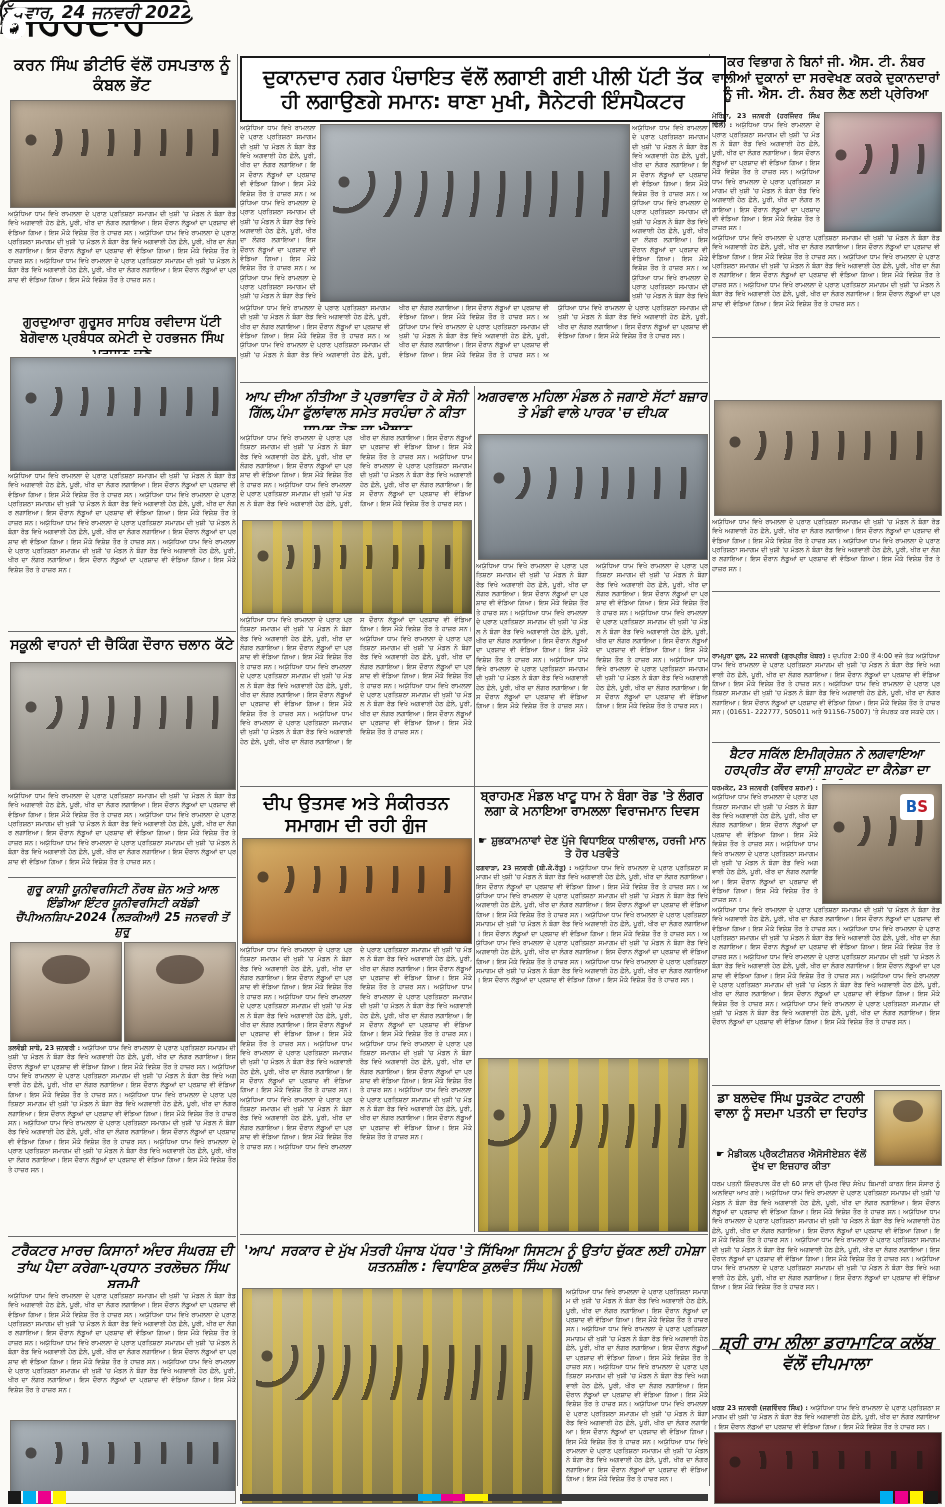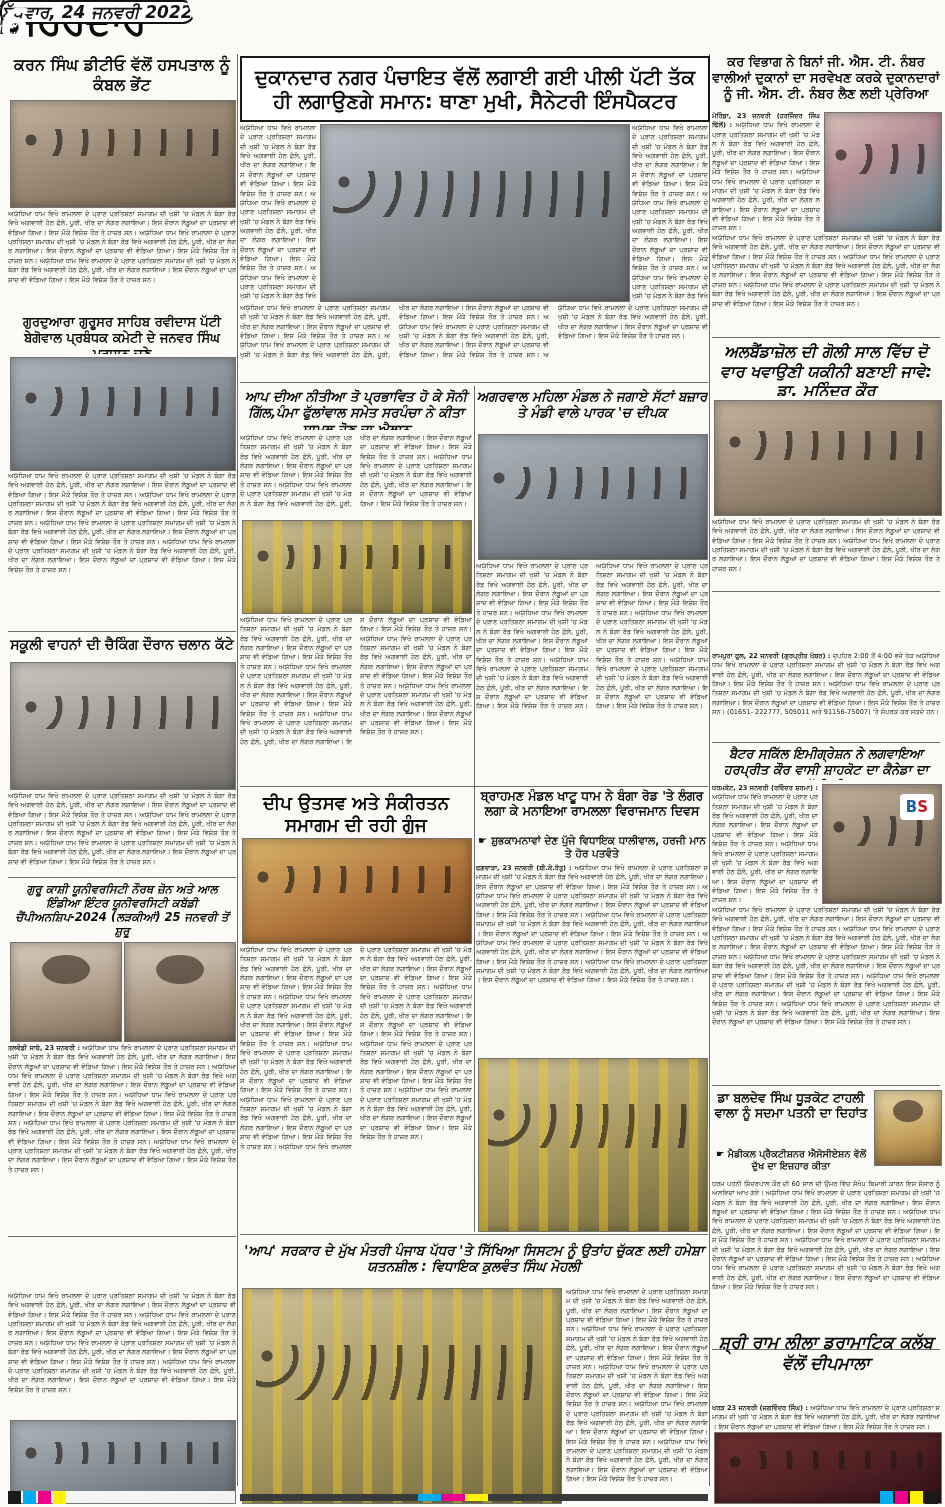--- a/index.html
+++ b/index.html
@@ -22,21 +22,21 @@
   .vr{width:1px;background:#6b6b6b;}
   .hr{height:1px;background:#6b6b6b;}
   
   .hl{font-weight:bold;color:#0a0a0a;text-align:center;line-height:1.22;overflow:hidden;}
   .it{font-style:italic;}
   .sub{font-weight:bold;text-align:center;line-height:1.25;overflow:hidden;}
   .body{font-size:6.6px;line-height:1.42;text-align:justify;color:#1d1d1d;overflow:hidden;
         word-break:break-all;}
   .cols3{column-count:3;column-gap:9px;}
   .cols2{column-count:2;column-gap:8px;}
-  .headbox{border:2px solid #1a1a1a;background:#fff;display:flex;align-items:center;justify-content:center;padding:2px 8px;}
+  .headbox{border:2px solid #1a1a1a;background:#fff;display:flex;align-items:center;justify-content:center;padding:2px 16px;}
   
   .photo{border:1px solid #77736d;box-shadow:inset 0 0 12px rgba(0,0,0,.35);}
   .photo::after{content:"";position:absolute;left:4%;right:4%;top:26%;height:26%;
         background:repeating-radial-gradient(circle at 11px 11px,rgba(32,26,22,.65) 0 5px,rgba(0,0,0,0) 6px 26px);}
   .ph-indoor{background:linear-gradient(160deg,#c3b39e,#93836e 55%,#6e5f4e);}
   .ph-cool{background:linear-gradient(165deg,#aeb6bc,#858d94 55%,#5f666d);}
   .ph-street{background:linear-gradient(170deg,#c9c6bf,#9a968e 60%,#72706a);}
   .ph-meeting{background:linear-gradient(160deg,#b7bdc2,#8e9499 45%,#62666b);}
   .ph-yellow{background:linear-gradient(160deg,#cdc19a,#a8995f 50%,#71683c);}
   .ph-yellow::before{content:"";position:absolute;inset:0;
@@ -69,36 +69,37 @@
   </div>
 
   <div class="abs vr" style="left:237px;top:54px;height:1432px;"></div>
   <div class="abs vr" style="left:709px;top:54px;height:1432px;"></div>
   <div class="abs vr" style="left:474px;top:386px;height:846px;"></div>
 
   <div class="abs hl" style="left:8px;top:55px;width:228px;height:42px;font-size:16px;">ਕਰਨ ਸਿੰਘ ਡੀਟੀਓ ਵੱਲੋਂ ਹਸਪਤਾਲ ਨੂੰ ਕੰਬਲ ਭੇਂਟ</div>
   <div class="abs photo ph-indoor" style="left:10px;top:100px;width:224px;height:106px;"></div>
   <div class="abs body" style="left:8px;top:210px;width:228px;height:100px;">ਅਯੁੱਧਿਆ ਧਾਮ ਵਿਖੇ ਰਾਮਲਲਾ ਦੇ ਪ੍ਰਾਣ ਪ੍ਰਤਿਸ਼ਠਾ ਸਮਾਗਮ ਦੀ ਖੁਸ਼ੀ 'ਚ ਮੰਡਲ ਨੇ ਬੰਗਾ ਰੋਡ ਵਿਖੇ ਅਗਵਾਈ ਹੇਠ ਛੋਲੇ, ਪੂਰੀ, ਖੀਰ ਦਾ ਲੰਗਰ ਲਗਾਇਆ। ਇਸ ਦੌਰਾਨ ਲੱਡੂਆਂ ਦਾ ਪ੍ਰਸ਼ਾਦ ਵੀ ਵੰਡਿਆ ਗਿਆ। ਇਸ ਮੌਕੇ ਵਿਸ਼ੇਸ਼ ਤੌਰ ਤੇ ਹਾਜ਼ਰ ਸਨ। ਅਯੁੱਧਿਆ ਧਾਮ ਵਿਖੇ ਰਾਮਲਲਾ ਦੇ ਪ੍ਰਾਣ ਪ੍ਰਤਿਸ਼ਠਾ ਸਮਾਗਮ ਦੀ ਖੁਸ਼ੀ 'ਚ ਮੰਡਲ ਨੇ ਬੰਗਾ ਰੋਡ ਵਿਖੇ ਅਗਵਾਈ ਹੇਠ ਛੋਲੇ, ਪੂਰੀ, ਖੀਰ ਦਾ ਲੰਗਰ ਲਗਾਇਆ। ਇਸ ਦੌਰਾਨ ਲੱਡੂਆਂ ਦਾ ਪ੍ਰਸ਼ਾਦ ਵੀ ਵੰਡਿਆ ਗਿਆ। ਇਸ ਮੌਕੇ ਵਿਸ਼ੇਸ਼ ਤੌਰ ਤੇ ਹਾਜ਼ਰ ਸਨ। ਅਯੁੱਧਿਆ ਧਾਮ ਵਿਖੇ ਰਾਮਲਲਾ ਦੇ ਪ੍ਰਾਣ ਪ੍ਰਤਿਸ਼ਠਾ ਸਮਾਗਮ ਦੀ ਖੁਸ਼ੀ 'ਚ ਮੰਡਲ ਨੇ ਬੰਗਾ ਰੋਡ ਵਿਖੇ ਅਗਵਾਈ ਹੇਠ ਛੋਲੇ, ਪੂਰੀ, ਖੀਰ ਦਾ ਲੰਗਰ ਲਗਾਇਆ। ਇਸ ਦੌਰਾਨ ਲੱਡੂਆਂ ਦਾ ਪ੍ਰਸ਼ਾਦ ਵੀ ਵੰਡਿਆ ਗਿਆ। ਇਸ ਮੌਕੇ ਵਿਸ਼ੇਸ਼ ਤੌਰ ਤੇ ਹਾਜ਼ਰ ਸਨ।</div>
 
-  <div class="abs hl" style="left:8px;top:314px;width:228px;height:40px;font-size:13px;" class2="it">ਗੁਰਦੁਆਰਾ ਗੁਰੂਸਰ ਸਾਹਿਬ ਰਵੀਦਾਸ ਪੱਟੀ ਬੇਗੋਵਾਲ ਪ੍ਰਬੰਧਕ ਕਮੇਟੀ ਦੇ ਜਨਵਰ ਸਿੰਘ ਪ੍ਰਧਾਨ ਚੁਣੇ</div>
+  <div class="abs hl" style="left:8px;top:314px;width:228px;height:40px;font-size:13px;" class2="it">ਗੁਰਦੁਆਰਾ ਗੁਰੂਸਰ ਸਾਹਿਬ ਰਵੀਦਾਸ ਪੱਟੀ ਬੇਗੋਵਾਲ ਪ੍ਰਬੰਧਕ ਕਮੇਟੀ ਦੇ ਹਰਭਜਨ ਸਿੰਘ ਪ੍ਰਧਾਨ ਚੁਣੇ</div>
   <div class="abs photo ph-cool" style="left:10px;top:357px;width:224px;height:112px;"></div>
   <div class="abs body" style="left:8px;top:472px;width:228px;height:156px;">ਅਯੁੱਧਿਆ ਧਾਮ ਵਿਖੇ ਰਾਮਲਲਾ ਦੇ ਪ੍ਰਾਣ ਪ੍ਰਤਿਸ਼ਠਾ ਸਮਾਗਮ ਦੀ ਖੁਸ਼ੀ 'ਚ ਮੰਡਲ ਨੇ ਬੰਗਾ ਰੋਡ ਵਿਖੇ ਅਗਵਾਈ ਹੇਠ ਛੋਲੇ, ਪੂਰੀ, ਖੀਰ ਦਾ ਲੰਗਰ ਲਗਾਇਆ। ਇਸ ਦੌਰਾਨ ਲੱਡੂਆਂ ਦਾ ਪ੍ਰਸ਼ਾਦ ਵੀ ਵੰਡਿਆ ਗਿਆ। ਇਸ ਮੌਕੇ ਵਿਸ਼ੇਸ਼ ਤੌਰ ਤੇ ਹਾਜ਼ਰ ਸਨ। ਅਯੁੱਧਿਆ ਧਾਮ ਵਿਖੇ ਰਾਮਲਲਾ ਦੇ ਪ੍ਰਾਣ ਪ੍ਰਤਿਸ਼ਠਾ ਸਮਾਗਮ ਦੀ ਖੁਸ਼ੀ 'ਚ ਮੰਡਲ ਨੇ ਬੰਗਾ ਰੋਡ ਵਿਖੇ ਅਗਵਾਈ ਹੇਠ ਛੋਲੇ, ਪੂਰੀ, ਖੀਰ ਦਾ ਲੰਗਰ ਲਗਾਇਆ। ਇਸ ਦੌਰਾਨ ਲੱਡੂਆਂ ਦਾ ਪ੍ਰਸ਼ਾਦ ਵੀ ਵੰਡਿਆ ਗਿਆ। ਇਸ ਮੌਕੇ ਵਿਸ਼ੇਸ਼ ਤੌਰ ਤੇ ਹਾਜ਼ਰ ਸਨ। ਅਯੁੱਧਿਆ ਧਾਮ ਵਿਖੇ ਰਾਮਲਲਾ ਦੇ ਪ੍ਰਾਣ ਪ੍ਰਤਿਸ਼ਠਾ ਸਮਾਗਮ ਦੀ ਖੁਸ਼ੀ 'ਚ ਮੰਡਲ ਨੇ ਬੰਗਾ ਰੋਡ ਵਿਖੇ ਅਗਵਾਈ ਹੇਠ ਛੋਲੇ, ਪੂਰੀ, ਖੀਰ ਦਾ ਲੰਗਰ ਲਗਾਇਆ। ਇਸ ਦੌਰਾਨ ਲੱਡੂਆਂ ਦਾ ਪ੍ਰਸ਼ਾਦ ਵੀ ਵੰਡਿਆ ਗਿਆ। ਇਸ ਮੌਕੇ ਵਿਸ਼ੇਸ਼ ਤੌਰ ਤੇ ਹਾਜ਼ਰ ਸਨ। ਅਯੁੱਧਿਆ ਧਾਮ ਵਿਖੇ ਰਾਮਲਲਾ ਦੇ ਪ੍ਰਾਣ ਪ੍ਰਤਿਸ਼ਠਾ ਸਮਾਗਮ ਦੀ ਖੁਸ਼ੀ 'ਚ ਮੰਡਲ ਨੇ ਬੰਗਾ ਰੋਡ ਵਿਖੇ ਅਗਵਾਈ ਹੇਠ ਛੋਲੇ, ਪੂਰੀ, ਖੀਰ ਦਾ ਲੰਗਰ ਲਗਾਇਆ। ਇਸ ਦੌਰਾਨ ਲੱਡੂਆਂ ਦਾ ਪ੍ਰਸ਼ਾਦ ਵੀ ਵੰਡਿਆ ਗਿਆ। ਇਸ ਮੌਕੇ ਵਿਸ਼ੇਸ਼ ਤੌਰ ਤੇ ਹਾਜ਼ਰ ਸਨ।</div>
   <div class="abs hr" style="left:8px;top:631px;width:228px;"></div>
 
   <div class="abs hl" style="left:8px;top:636px;width:228px;height:22px;font-size:14px;">ਸਕੂਲੀ ਵਾਹਨਾਂ ਦੀ ਚੈਕਿੰਗ ਦੌਰਾਨ ਚਲਾਨ ਕੱਟੇ</div>
   <div class="abs photo ph-street" style="left:10px;top:662px;width:224px;height:126px;"></div>
   <div class="abs body" style="left:8px;top:792px;width:228px;height:82px;">ਅਯੁੱਧਿਆ ਧਾਮ ਵਿਖੇ ਰਾਮਲਲਾ ਦੇ ਪ੍ਰਾਣ ਪ੍ਰਤਿਸ਼ਠਾ ਸਮਾਗਮ ਦੀ ਖੁਸ਼ੀ 'ਚ ਮੰਡਲ ਨੇ ਬੰਗਾ ਰੋਡ ਵਿਖੇ ਅਗਵਾਈ ਹੇਠ ਛੋਲੇ, ਪੂਰੀ, ਖੀਰ ਦਾ ਲੰਗਰ ਲਗਾਇਆ। ਇਸ ਦੌਰਾਨ ਲੱਡੂਆਂ ਦਾ ਪ੍ਰਸ਼ਾਦ ਵੀ ਵੰਡਿਆ ਗਿਆ। ਇਸ ਮੌਕੇ ਵਿਸ਼ੇਸ਼ ਤੌਰ ਤੇ ਹਾਜ਼ਰ ਸਨ। ਅਯੁੱਧਿਆ ਧਾਮ ਵਿਖੇ ਰਾਮਲਲਾ ਦੇ ਪ੍ਰਾਣ ਪ੍ਰਤਿਸ਼ਠਾ ਸਮਾਗਮ ਦੀ ਖੁਸ਼ੀ 'ਚ ਮੰਡਲ ਨੇ ਬੰਗਾ ਰੋਡ ਵਿਖੇ ਅਗਵਾਈ ਹੇਠ ਛੋਲੇ, ਪੂਰੀ, ਖੀਰ ਦਾ ਲੰਗਰ ਲਗਾਇਆ। ਇਸ ਦੌਰਾਨ ਲੱਡੂਆਂ ਦਾ ਪ੍ਰਸ਼ਾਦ ਵੀ ਵੰਡਿਆ ਗਿਆ। ਇਸ ਮੌਕੇ ਵਿਸ਼ੇਸ਼ ਤੌਰ ਤੇ ਹਾਜ਼ਰ ਸਨ। ਅਯੁੱਧਿਆ ਧਾਮ ਵਿਖੇ ਰਾਮਲਲਾ ਦੇ ਪ੍ਰਾਣ ਪ੍ਰਤਿਸ਼ਠਾ ਸਮਾਗਮ ਦੀ ਖੁਸ਼ੀ 'ਚ ਮੰਡਲ ਨੇ ਬੰਗਾ ਰੋਡ ਵਿਖੇ ਅਗਵਾਈ ਹੇਠ ਛੋਲੇ, ਪੂਰੀ, ਖੀਰ ਦਾ ਲੰਗਰ ਲਗਾਇਆ। ਇਸ ਦੌਰਾਨ ਲੱਡੂਆਂ ਦਾ ਪ੍ਰਸ਼ਾਦ ਵੀ ਵੰਡਿਆ ਗਿਆ। ਇਸ ਮੌਕੇ ਵਿਸ਼ੇਸ਼ ਤੌਰ ਤੇ ਹਾਜ਼ਰ ਸਨ।</div>
   <div class="abs hr" style="left:8px;top:877px;width:228px;"></div>
 
   <div class="abs hl it" style="left:8px;top:882px;width:228px;height:56px;font-size:11.5px;">ਗੁਰੂ ਕਾਸ਼ੀ ਯੂਨੀਵਰਸਿਟੀ ਨੌਰਥ ਜ਼ੋਨ ਅਤੇ ਆਲ ਇੰਡੀਆ ਇੰਟਰ ਯੂਨੀਵਰਸਿਟੀ ਕਬੱਡੀ ਚੈਂਪੀਅਨਸ਼ਿਪ-2024 (ਲੜਕੀਆਂ) 25 ਜਨਵਰੀ ਤੋਂ ਸ਼ੁਰੂ</div>
   <div class="abs photo ph-portrait" style="left:10px;top:942px;width:110px;height:98px;"></div>
   <div class="abs photo ph-portrait" style="left:124px;top:942px;width:110px;height:98px;"></div>
   <div class="abs body" style="left:8px;top:1044px;width:228px;height:188px;"><b>ਤਲਵੰਡੀ ਸਾਬੋ, 23 ਜਨਵਰੀ :</b> <span>ਅਯੁੱਧਿਆ ਧਾਮ ਵਿਖੇ ਰਾਮਲਲਾ ਦੇ ਪ੍ਰਾਣ ਪ੍ਰਤਿਸ਼ਠਾ ਸਮਾਗਮ ਦੀ ਖੁਸ਼ੀ 'ਚ ਮੰਡਲ ਨੇ ਬੰਗਾ ਰੋਡ ਵਿਖੇ ਅਗਵਾਈ ਹੇਠ ਛੋਲੇ, ਪੂਰੀ, ਖੀਰ ਦਾ ਲੰਗਰ ਲਗਾਇਆ। ਇਸ ਦੌਰਾਨ ਲੱਡੂਆਂ ਦਾ ਪ੍ਰਸ਼ਾਦ ਵੀ ਵੰਡਿਆ ਗਿਆ। ਇਸ ਮੌਕੇ ਵਿਸ਼ੇਸ਼ ਤੌਰ ਤੇ ਹਾਜ਼ਰ ਸਨ। ਅਯੁੱਧਿਆ ਧਾਮ ਵਿਖੇ ਰਾਮਲਲਾ ਦੇ ਪ੍ਰਾਣ ਪ੍ਰਤਿਸ਼ਠਾ ਸਮਾਗਮ ਦੀ ਖੁਸ਼ੀ 'ਚ ਮੰਡਲ ਨੇ ਬੰਗਾ ਰੋਡ ਵਿਖੇ ਅਗਵਾਈ ਹੇਠ ਛੋਲੇ, ਪੂਰੀ, ਖੀਰ ਦਾ ਲੰਗਰ ਲਗਾਇਆ। ਇਸ ਦੌਰਾਨ ਲੱਡੂਆਂ ਦਾ ਪ੍ਰਸ਼ਾਦ ਵੀ ਵੰਡਿਆ ਗਿਆ। ਇਸ ਮੌਕੇ ਵਿਸ਼ੇਸ਼ ਤੌਰ ਤੇ ਹਾਜ਼ਰ ਸਨ। ਅਯੁੱਧਿਆ ਧਾਮ ਵਿਖੇ ਰਾਮਲਲਾ ਦੇ ਪ੍ਰਾਣ ਪ੍ਰਤਿਸ਼ਠਾ ਸਮਾਗਮ ਦੀ ਖੁਸ਼ੀ 'ਚ ਮੰਡਲ ਨੇ ਬੰਗਾ ਰੋਡ ਵਿਖੇ ਅਗਵਾਈ ਹੇਠ ਛੋਲੇ, ਪੂਰੀ, ਖੀਰ ਦਾ ਲੰਗਰ ਲਗਾਇਆ। ਇਸ ਦੌਰਾਨ ਲੱਡੂਆਂ ਦਾ ਪ੍ਰਸ਼ਾਦ ਵੀ ਵੰਡਿਆ ਗਿਆ। ਇਸ ਮੌਕੇ ਵਿਸ਼ੇਸ਼ ਤੌਰ ਤੇ ਹਾਜ਼ਰ ਸਨ। ਅਯੁੱਧਿਆ ਧਾਮ ਵਿਖੇ ਰਾਮਲਲਾ ਦੇ ਪ੍ਰਾਣ ਪ੍ਰਤਿਸ਼ਠਾ ਸਮਾਗਮ ਦੀ ਖੁਸ਼ੀ 'ਚ ਮੰਡਲ ਨੇ ਬੰਗਾ ਰੋਡ ਵਿਖੇ ਅਗਵਾਈ ਹੇਠ ਛੋਲੇ, ਪੂਰੀ, ਖੀਰ ਦਾ ਲੰਗਰ ਲਗਾਇਆ। ਇਸ ਦੌਰਾਨ ਲੱਡੂਆਂ ਦਾ ਪ੍ਰਸ਼ਾਦ ਵੀ ਵੰਡਿਆ ਗਿਆ। ਇਸ ਮੌਕੇ ਵਿਸ਼ੇਸ਼ ਤੌਰ ਤੇ ਹਾਜ਼ਰ ਸਨ। ਅਯੁੱਧਿਆ ਧਾਮ ਵਿਖੇ ਰਾਮਲਲਾ ਦੇ ਪ੍ਰਾਣ ਪ੍ਰਤਿਸ਼ਠਾ ਸਮਾਗਮ ਦੀ ਖੁਸ਼ੀ 'ਚ ਮੰਡਲ ਨੇ ਬੰਗਾ ਰੋਡ ਵਿਖੇ ਅਗਵਾਈ ਹੇਠ ਛੋਲੇ, ਪੂਰੀ, ਖੀਰ ਦਾ ਲੰਗਰ ਲਗਾਇਆ। ਇਸ ਦੌਰਾਨ ਲੱਡੂਆਂ ਦਾ ਪ੍ਰਸ਼ਾਦ ਵੀ ਵੰਡਿਆ ਗਿਆ। ਇਸ ਮੌਕੇ ਵਿਸ਼ੇਸ਼ ਤੌਰ ਤੇ ਹਾਜ਼ਰ ਸਨ।</span></div>
   <div class="abs hr" style="left:8px;top:1236px;width:228px;"></div>
 
+  <div class="abs hl it" style="left:8px;top:1242px;width:228px;height:46px;font-size:14px;">ਟਰੈਕਟਰ ਮਾਰਚ ਕਿਸਾਨਾਂ ਅੰਦਰ ਸੰਘਰਸ਼ ਦੀ ਤਾਂਘ ਪੈਦਾ ਕਰੇਗਾ-ਪ੍ਰਧਾਨ ਤਰਲੋਚਨ ਸਿੰਘ ਬਰੂਮੀ</div>
   <div class="abs body" style="left:8px;top:1292px;width:228px;height:126px;">ਅਯੁੱਧਿਆ ਧਾਮ ਵਿਖੇ ਰਾਮਲਲਾ ਦੇ ਪ੍ਰਾਣ ਪ੍ਰਤਿਸ਼ਠਾ ਸਮਾਗਮ ਦੀ ਖੁਸ਼ੀ 'ਚ ਮੰਡਲ ਨੇ ਬੰਗਾ ਰੋਡ ਵਿਖੇ ਅਗਵਾਈ ਹੇਠ ਛੋਲੇ, ਪੂਰੀ, ਖੀਰ ਦਾ ਲੰਗਰ ਲਗਾਇਆ। ਇਸ ਦੌਰਾਨ ਲੱਡੂਆਂ ਦਾ ਪ੍ਰਸ਼ਾਦ ਵੀ ਵੰਡਿਆ ਗਿਆ। ਇਸ ਮੌਕੇ ਵਿਸ਼ੇਸ਼ ਤੌਰ ਤੇ ਹਾਜ਼ਰ ਸਨ। ਅਯੁੱਧਿਆ ਧਾਮ ਵਿਖੇ ਰਾਮਲਲਾ ਦੇ ਪ੍ਰਾਣ ਪ੍ਰਤਿਸ਼ਠਾ ਸਮਾਗਮ ਦੀ ਖੁਸ਼ੀ 'ਚ ਮੰਡਲ ਨੇ ਬੰਗਾ ਰੋਡ ਵਿਖੇ ਅਗਵਾਈ ਹੇਠ ਛੋਲੇ, ਪੂਰੀ, ਖੀਰ ਦਾ ਲੰਗਰ ਲਗਾਇਆ। ਇਸ ਦੌਰਾਨ ਲੱਡੂਆਂ ਦਾ ਪ੍ਰਸ਼ਾਦ ਵੀ ਵੰਡਿਆ ਗਿਆ। ਇਸ ਮੌਕੇ ਵਿਸ਼ੇਸ਼ ਤੌਰ ਤੇ ਹਾਜ਼ਰ ਸਨ। ਅਯੁੱਧਿਆ ਧਾਮ ਵਿਖੇ ਰਾਮਲਲਾ ਦੇ ਪ੍ਰਾਣ ਪ੍ਰਤਿਸ਼ਠਾ ਸਮਾਗਮ ਦੀ ਖੁਸ਼ੀ 'ਚ ਮੰਡਲ ਨੇ ਬੰਗਾ ਰੋਡ ਵਿਖੇ ਅਗਵਾਈ ਹੇਠ ਛੋਲੇ, ਪੂਰੀ, ਖੀਰ ਦਾ ਲੰਗਰ ਲਗਾਇਆ। ਇਸ ਦੌਰਾਨ ਲੱਡੂਆਂ ਦਾ ਪ੍ਰਸ਼ਾਦ ਵੀ ਵੰਡਿਆ ਗਿਆ। ਇਸ ਮੌਕੇ ਵਿਸ਼ੇਸ਼ ਤੌਰ ਤੇ ਹਾਜ਼ਰ ਸਨ। ਅਯੁੱਧਿਆ ਧਾਮ ਵਿਖੇ ਰਾਮਲਲਾ ਦੇ ਪ੍ਰਾਣ ਪ੍ਰਤਿਸ਼ਠਾ ਸਮਾਗਮ ਦੀ ਖੁਸ਼ੀ 'ਚ ਮੰਡਲ ਨੇ ਬੰਗਾ ਰੋਡ ਵਿਖੇ ਅਗਵਾਈ ਹੇਠ ਛੋਲੇ, ਪੂਰੀ, ਖੀਰ ਦਾ ਲੰਗਰ ਲਗਾਇਆ। ਇਸ ਦੌਰਾਨ ਲੱਡੂਆਂ ਦਾ ਪ੍ਰਸ਼ਾਦ ਵੀ ਵੰਡਿਆ ਗਿਆ। ਇਸ ਮੌਕੇ ਵਿਸ਼ੇਸ਼ ਤੌਰ ਤੇ ਹਾਜ਼ਰ ਸਨ।</div>
   <div class="abs photo ph-cool" style="left:10px;top:1420px;width:224px;height:82px;">
     <div class="capstrip"></div>
   </div>
 
   <div class="abs headbox" style="left:240px;top:56px;width:450px;height:58px;">
     <div class="hl" style="font-size:20px;">ਦੁਕਾਨਦਾਰ ਨਗਰ ਪੰਚਾਇਤ ਵੱਲੋਂ ਲਗਾਈ ਗਈ ਪੀਲੀ ਪੱਟੀ ਤੱਕ ਹੀ ਲਗਾਉਣਗੇ ਸਮਾਨ: ਥਾਣਾ ਮੁਖੀ, ਸੈਨੇਟਰੀ ਇੰਸਪੈਕਟਰ</div>
   </div>
   <div class="abs body" style="left:240px;top:124px;width:76px;height:176px;">ਅਯੁੱਧਿਆ ਧਾਮ ਵਿਖੇ ਰਾਮਲਲਾ ਦੇ ਪ੍ਰਾਣ ਪ੍ਰਤਿਸ਼ਠਾ ਸਮਾਗਮ ਦੀ ਖੁਸ਼ੀ 'ਚ ਮੰਡਲ ਨੇ ਬੰਗਾ ਰੋਡ ਵਿਖੇ ਅਗਵਾਈ ਹੇਠ ਛੋਲੇ, ਪੂਰੀ, ਖੀਰ ਦਾ ਲੰਗਰ ਲਗਾਇਆ। ਇਸ ਦੌਰਾਨ ਲੱਡੂਆਂ ਦਾ ਪ੍ਰਸ਼ਾਦ ਵੀ ਵੰਡਿਆ ਗਿਆ। ਇਸ ਮੌਕੇ ਵਿਸ਼ੇਸ਼ ਤੌਰ ਤੇ ਹਾਜ਼ਰ ਸਨ। ਅਯੁੱਧਿਆ ਧਾਮ ਵਿਖੇ ਰਾਮਲਲਾ ਦੇ ਪ੍ਰਾਣ ਪ੍ਰਤਿਸ਼ਠਾ ਸਮਾਗਮ ਦੀ ਖੁਸ਼ੀ 'ਚ ਮੰਡਲ ਨੇ ਬੰਗਾ ਰੋਡ ਵਿਖੇ ਅਗਵਾਈ ਹੇਠ ਛੋਲੇ, ਪੂਰੀ, ਖੀਰ ਦਾ ਲੰਗਰ ਲਗਾਇਆ। ਇਸ ਦੌਰਾਨ ਲੱਡੂਆਂ ਦਾ ਪ੍ਰਸ਼ਾਦ ਵੀ ਵੰਡਿਆ ਗਿਆ। ਇਸ ਮੌਕੇ ਵਿਸ਼ੇਸ਼ ਤੌਰ ਤੇ ਹਾਜ਼ਰ ਸਨ। ਅਯੁੱਧਿਆ ਧਾਮ ਵਿਖੇ ਰਾਮਲਲਾ ਦੇ ਪ੍ਰਾਣ ਪ੍ਰਤਿਸ਼ਠਾ ਸਮਾਗਮ ਦੀ ਖੁਸ਼ੀ 'ਚ ਮੰਡਲ ਨੇ ਬੰਗਾ ਰੋਡ ਵਿਖੇ ਅਗਵਾਈ ਹੇਠ ਛੋਲੇ, ਪੂਰੀ, ਖੀਰ ਦਾ ਲੰਗਰ ਲਗਾਇਆ। ਇਸ ਦੌਰਾਨ ਲੱਡੂਆਂ ਦਾ ਪ੍ਰਸ਼ਾਦ ਵੀ ਵੰਡਿਆ ਗਿਆ। ਇਸ ਮੌਕੇ ਵਿਸ਼ੇਸ਼ ਤੌਰ ਤੇ ਹਾਜ਼ਰ ਸਨ।</div>
   <div class="abs photo ph-meeting" style="left:320px;top:124px;width:308px;height:176px;"></div>
@@ -129,21 +130,20 @@
   <div class="abs hl it" style="left:240px;top:1242px;width:468px;height:40px;font-size:13.5px;">'ਆਪ' ਸਰਕਾਰ ਦੇ ਮੁੱਖ ਮੰਤਰੀ ਪੰਜਾਬ ਪੱਧਰ 'ਤੇ ਸਿੱਖਿਆ ਸਿਸਟਮ ਨੂੰ ਉਤਾਂਹ ਚੁੱਕਣ ਲਈ ਹਮੇਸ਼ਾ ਯਤਨਸ਼ੀਲ : ਵਿਧਾਇਕ ਕੁਲਵੰਤ ਸਿੰਘ ਮੋਹਲੀ</div>
   <div class="abs photo ph-yellow" style="left:242px;top:1288px;width:318px;height:214px;"></div>
   <div class="abs body" style="left:566px;top:1288px;width:142px;height:214px;">ਅਯੁੱਧਿਆ ਧਾਮ ਵਿਖੇ ਰਾਮਲਲਾ ਦੇ ਪ੍ਰਾਣ ਪ੍ਰਤਿਸ਼ਠਾ ਸਮਾਗਮ ਦੀ ਖੁਸ਼ੀ 'ਚ ਮੰਡਲ ਨੇ ਬੰਗਾ ਰੋਡ ਵਿਖੇ ਅਗਵਾਈ ਹੇਠ ਛੋਲੇ, ਪੂਰੀ, ਖੀਰ ਦਾ ਲੰਗਰ ਲਗਾਇਆ। ਇਸ ਦੌਰਾਨ ਲੱਡੂਆਂ ਦਾ ਪ੍ਰਸ਼ਾਦ ਵੀ ਵੰਡਿਆ ਗਿਆ। ਇਸ ਮੌਕੇ ਵਿਸ਼ੇਸ਼ ਤੌਰ ਤੇ ਹਾਜ਼ਰ ਸਨ। ਅਯੁੱਧਿਆ ਧਾਮ ਵਿਖੇ ਰਾਮਲਲਾ ਦੇ ਪ੍ਰਾਣ ਪ੍ਰਤਿਸ਼ਠਾ ਸਮਾਗਮ ਦੀ ਖੁਸ਼ੀ 'ਚ ਮੰਡਲ ਨੇ ਬੰਗਾ ਰੋਡ ਵਿਖੇ ਅਗਵਾਈ ਹੇਠ ਛੋਲੇ, ਪੂਰੀ, ਖੀਰ ਦਾ ਲੰਗਰ ਲਗਾਇਆ। ਇਸ ਦੌਰਾਨ ਲੱਡੂਆਂ ਦਾ ਪ੍ਰਸ਼ਾਦ ਵੀ ਵੰਡਿਆ ਗਿਆ। ਇਸ ਮੌਕੇ ਵਿਸ਼ੇਸ਼ ਤੌਰ ਤੇ ਹਾਜ਼ਰ ਸਨ। ਅਯੁੱਧਿਆ ਧਾਮ ਵਿਖੇ ਰਾਮਲਲਾ ਦੇ ਪ੍ਰਾਣ ਪ੍ਰਤਿਸ਼ਠਾ ਸਮਾਗਮ ਦੀ ਖੁਸ਼ੀ 'ਚ ਮੰਡਲ ਨੇ ਬੰਗਾ ਰੋਡ ਵਿਖੇ ਅਗਵਾਈ ਹੇਠ ਛੋਲੇ, ਪੂਰੀ, ਖੀਰ ਦਾ ਲੰਗਰ ਲਗਾਇਆ। ਇਸ ਦੌਰਾਨ ਲੱਡੂਆਂ ਦਾ ਪ੍ਰਸ਼ਾਦ ਵੀ ਵੰਡਿਆ ਗਿਆ। ਇਸ ਮੌਕੇ ਵਿਸ਼ੇਸ਼ ਤੌਰ ਤੇ ਹਾਜ਼ਰ ਸਨ। ਅਯੁੱਧਿਆ ਧਾਮ ਵਿਖੇ ਰਾਮਲਲਾ ਦੇ ਪ੍ਰਾਣ ਪ੍ਰਤਿਸ਼ਠਾ ਸਮਾਗਮ ਦੀ ਖੁਸ਼ੀ 'ਚ ਮੰਡਲ ਨੇ ਬੰਗਾ ਰੋਡ ਵਿਖੇ ਅਗਵਾਈ ਹੇਠ ਛੋਲੇ, ਪੂਰੀ, ਖੀਰ ਦਾ ਲੰਗਰ ਲਗਾਇਆ। ਇਸ ਦੌਰਾਨ ਲੱਡੂਆਂ ਦਾ ਪ੍ਰਸ਼ਾਦ ਵੀ ਵੰਡਿਆ ਗਿਆ। ਇਸ ਮੌਕੇ ਵਿਸ਼ੇਸ਼ ਤੌਰ ਤੇ ਹਾਜ਼ਰ ਸਨ। ਅਯੁੱਧਿਆ ਧਾਮ ਵਿਖੇ ਰਾਮਲਲਾ ਦੇ ਪ੍ਰਾਣ ਪ੍ਰਤਿਸ਼ਠਾ ਸਮਾਗਮ ਦੀ ਖੁਸ਼ੀ 'ਚ ਮੰਡਲ ਨੇ ਬੰਗਾ ਰੋਡ ਵਿਖੇ ਅਗਵਾਈ ਹੇਠ ਛੋਲੇ, ਪੂਰੀ, ਖੀਰ ਦਾ ਲੰਗਰ ਲਗਾਇਆ। ਇਸ ਦੌਰਾਨ ਲੱਡੂਆਂ ਦਾ ਪ੍ਰਸ਼ਾਦ ਵੀ ਵੰਡਿਆ ਗਿਆ। ਇਸ ਮੌਕੇ ਵਿਸ਼ੇਸ਼ ਤੌਰ ਤੇ ਹਾਜ਼ਰ ਸਨ।</div>
 
   <div class="abs hl" style="left:712px;top:54px;width:228px;height:54px;font-size:13px;">ਕਰ ਵਿਭਾਗ ਨੇ ਬਿਨਾਂ ਜੀ. ਐਸ. ਟੀ. ਨੰਬਰ ਵਾਲੀਆਂ ਦੁਕਾਨਾਂ ਦਾ ਸਰਵੇਖਣ ਕਰਕੇ ਦੁਕਾਨਦਾਰਾਂ ਨੂੰ ਜੀ. ਐਸ. ਟੀ. ਨੰਬਰ ਲੈਣ ਲਈ ਪ੍ਰੇਰਿਆ</div>
   <div class="abs body" style="left:712px;top:112px;width:108px;height:118px;"><b>ਮੋਰਿੰਡਾ, 23 ਜਨਵਰੀ (ਹਰਜਿੰਦਰ ਸਿੰਘ ਢਿੱਲੋਂ) :</b> <span>ਅਯੁੱਧਿਆ ਧਾਮ ਵਿਖੇ ਰਾਮਲਲਾ ਦੇ ਪ੍ਰਾਣ ਪ੍ਰਤਿਸ਼ਠਾ ਸਮਾਗਮ ਦੀ ਖੁਸ਼ੀ 'ਚ ਮੰਡਲ ਨੇ ਬੰਗਾ ਰੋਡ ਵਿਖੇ ਅਗਵਾਈ ਹੇਠ ਛੋਲੇ, ਪੂਰੀ, ਖੀਰ ਦਾ ਲੰਗਰ ਲਗਾਇਆ। ਇਸ ਦੌਰਾਨ ਲੱਡੂਆਂ ਦਾ ਪ੍ਰਸ਼ਾਦ ਵੀ ਵੰਡਿਆ ਗਿਆ। ਇਸ ਮੌਕੇ ਵਿਸ਼ੇਸ਼ ਤੌਰ ਤੇ ਹਾਜ਼ਰ ਸਨ। ਅਯੁੱਧਿਆ ਧਾਮ ਵਿਖੇ ਰਾਮਲਲਾ ਦੇ ਪ੍ਰਾਣ ਪ੍ਰਤਿਸ਼ਠਾ ਸਮਾਗਮ ਦੀ ਖੁਸ਼ੀ 'ਚ ਮੰਡਲ ਨੇ ਬੰਗਾ ਰੋਡ ਵਿਖੇ ਅਗਵਾਈ ਹੇਠ ਛੋਲੇ, ਪੂਰੀ, ਖੀਰ ਦਾ ਲੰਗਰ ਲਗਾਇਆ। ਇਸ ਦੌਰਾਨ ਲੱਡੂਆਂ ਦਾ ਪ੍ਰਸ਼ਾਦ ਵੀ ਵੰਡਿਆ ਗਿਆ। ਇਸ ਮੌਕੇ ਵਿਸ਼ੇਸ਼ ਤੌਰ ਤੇ ਹਾਜ਼ਰ ਸਨ।</span></div>
   <div class="abs photo ph-shop" style="left:824px;top:112px;width:116px;height:118px;"></div>
   <div class="abs body" style="left:712px;top:234px;width:228px;height:100px;">ਅਯੁੱਧਿਆ ਧਾਮ ਵਿਖੇ ਰਾਮਲਲਾ ਦੇ ਪ੍ਰਾਣ ਪ੍ਰਤਿਸ਼ਠਾ ਸਮਾਗਮ ਦੀ ਖੁਸ਼ੀ 'ਚ ਮੰਡਲ ਨੇ ਬੰਗਾ ਰੋਡ ਵਿਖੇ ਅਗਵਾਈ ਹੇਠ ਛੋਲੇ, ਪੂਰੀ, ਖੀਰ ਦਾ ਲੰਗਰ ਲਗਾਇਆ। ਇਸ ਦੌਰਾਨ ਲੱਡੂਆਂ ਦਾ ਪ੍ਰਸ਼ਾਦ ਵੀ ਵੰਡਿਆ ਗਿਆ। ਇਸ ਮੌਕੇ ਵਿਸ਼ੇਸ਼ ਤੌਰ ਤੇ ਹਾਜ਼ਰ ਸਨ। ਅਯੁੱਧਿਆ ਧਾਮ ਵਿਖੇ ਰਾਮਲਲਾ ਦੇ ਪ੍ਰਾਣ ਪ੍ਰਤਿਸ਼ਠਾ ਸਮਾਗਮ ਦੀ ਖੁਸ਼ੀ 'ਚ ਮੰਡਲ ਨੇ ਬੰਗਾ ਰੋਡ ਵਿਖੇ ਅਗਵਾਈ ਹੇਠ ਛੋਲੇ, ਪੂਰੀ, ਖੀਰ ਦਾ ਲੰਗਰ ਲਗਾਇਆ। ਇਸ ਦੌਰਾਨ ਲੱਡੂਆਂ ਦਾ ਪ੍ਰਸ਼ਾਦ ਵੀ ਵੰਡਿਆ ਗਿਆ। ਇਸ ਮੌਕੇ ਵਿਸ਼ੇਸ਼ ਤੌਰ ਤੇ ਹਾਜ਼ਰ ਸਨ। ਅਯੁੱਧਿਆ ਧਾਮ ਵਿਖੇ ਰਾਮਲਲਾ ਦੇ ਪ੍ਰਾਣ ਪ੍ਰਤਿਸ਼ਠਾ ਸਮਾਗਮ ਦੀ ਖੁਸ਼ੀ 'ਚ ਮੰਡਲ ਨੇ ਬੰਗਾ ਰੋਡ ਵਿਖੇ ਅਗਵਾਈ ਹੇਠ ਛੋਲੇ, ਪੂਰੀ, ਖੀਰ ਦਾ ਲੰਗਰ ਲਗਾਇਆ। ਇਸ ਦੌਰਾਨ ਲੱਡੂਆਂ ਦਾ ਪ੍ਰਸ਼ਾਦ ਵੀ ਵੰਡਿਆ ਗਿਆ। ਇਸ ਮੌਕੇ ਵਿਸ਼ੇਸ਼ ਤੌਰ ਤੇ ਹਾਜ਼ਰ ਸਨ।</div>
   <div class="abs hr" style="left:712px;top:337px;width:228px;"></div>
 
-  <div class="abs hl it" style="left:712px;top:342px;width:228px;height:54px;font-size:16px;">ਅਲਬੈਂਡਾਜ਼ੋਲ ਦੀ ਗੋਲੀ ਸਾਲ ਵਿੱਚ ਦੋ ਵਾਰ ਖਵਾਉਣੀ ਯਕੀਨੀ ਬਣਾਈ ਜਾਵੇ: ਡਾ. ਮਨਿੰਦਰ ਕੌਰ</div>
   <div class="abs photo ph-indoor" style="left:714px;top:400px;width:226px;height:114px;"></div>
   <div class="abs body" style="left:712px;top:518px;width:228px;height:70px;">ਅਯੁੱਧਿਆ ਧਾਮ ਵਿਖੇ ਰਾਮਲਲਾ ਦੇ ਪ੍ਰਾਣ ਪ੍ਰਤਿਸ਼ਠਾ ਸਮਾਗਮ ਦੀ ਖੁਸ਼ੀ 'ਚ ਮੰਡਲ ਨੇ ਬੰਗਾ ਰੋਡ ਵਿਖੇ ਅਗਵਾਈ ਹੇਠ ਛੋਲੇ, ਪੂਰੀ, ਖੀਰ ਦਾ ਲੰਗਰ ਲਗਾਇਆ। ਇਸ ਦੌਰਾਨ ਲੱਡੂਆਂ ਦਾ ਪ੍ਰਸ਼ਾਦ ਵੀ ਵੰਡਿਆ ਗਿਆ। ਇਸ ਮੌਕੇ ਵਿਸ਼ੇਸ਼ ਤੌਰ ਤੇ ਹਾਜ਼ਰ ਸਨ। ਅਯੁੱਧਿਆ ਧਾਮ ਵਿਖੇ ਰਾਮਲਲਾ ਦੇ ਪ੍ਰਾਣ ਪ੍ਰਤਿਸ਼ਠਾ ਸਮਾਗਮ ਦੀ ਖੁਸ਼ੀ 'ਚ ਮੰਡਲ ਨੇ ਬੰਗਾ ਰੋਡ ਵਿਖੇ ਅਗਵਾਈ ਹੇਠ ਛੋਲੇ, ਪੂਰੀ, ਖੀਰ ਦਾ ਲੰਗਰ ਲਗਾਇਆ। ਇਸ ਦੌਰਾਨ ਲੱਡੂਆਂ ਦਾ ਪ੍ਰਸ਼ਾਦ ਵੀ ਵੰਡਿਆ ਗਿਆ। ਇਸ ਮੌਕੇ ਵਿਸ਼ੇਸ਼ ਤੌਰ ਤੇ ਹਾਜ਼ਰ ਸਨ।</div>
   <div class="abs hr" style="left:712px;top:591px;width:228px;"></div>
 
   <div class="abs body" style="left:712px;top:652px;width:228px;height:88px;"><b>ਰਾਮਪੁਰਾ ਫੂਲ, 22 ਜਨਵਰੀ (ਗੁਰਪ੍ਰੀਤ ਖੋਬਰ) :</b> <span>ਦੁਪਹਿਰ 2:00 ਤੋਂ 4:00 ਵਜੇ ਤੱਕ</span> <span>ਅਯੁੱਧਿਆ ਧਾਮ ਵਿਖੇ ਰਾਮਲਲਾ ਦੇ ਪ੍ਰਾਣ ਪ੍ਰਤਿਸ਼ਠਾ ਸਮਾਗਮ ਦੀ ਖੁਸ਼ੀ 'ਚ ਮੰਡਲ ਨੇ ਬੰਗਾ ਰੋਡ ਵਿਖੇ ਅਗਵਾਈ ਹੇਠ ਛੋਲੇ, ਪੂਰੀ, ਖੀਰ ਦਾ ਲੰਗਰ ਲਗਾਇਆ। ਇਸ ਦੌਰਾਨ ਲੱਡੂਆਂ ਦਾ ਪ੍ਰਸ਼ਾਦ ਵੀ ਵੰਡਿਆ ਗਿਆ। ਇਸ ਮੌਕੇ ਵਿਸ਼ੇਸ਼ ਤੌਰ ਤੇ ਹਾਜ਼ਰ ਸਨ। ਅਯੁੱਧਿਆ ਧਾਮ ਵਿਖੇ ਰਾਮਲਲਾ ਦੇ ਪ੍ਰਾਣ ਪ੍ਰਤਿਸ਼ਠਾ ਸਮਾਗਮ ਦੀ ਖੁਸ਼ੀ 'ਚ ਮੰਡਲ ਨੇ ਬੰਗਾ ਰੋਡ ਵਿਖੇ ਅਗਵਾਈ ਹੇਠ ਛੋਲੇ, ਪੂਰੀ, ਖੀਰ ਦਾ ਲੰਗਰ ਲਗਾਇਆ। ਇਸ ਦੌਰਾਨ ਲੱਡੂਆਂ ਦਾ ਪ੍ਰਸ਼ਾਦ ਵੀ ਵੰਡਿਆ ਗਿਆ। ਇਸ ਮੌਕੇ ਵਿਸ਼ੇਸ਼ ਤੌਰ ਤੇ ਹਾਜ਼ਰ ਸਨ।</span> <span>(01651- 222777, 505011 ਅਤੇ 91156-75007) 'ਤੇ ਸੰਪਰਕ ਕਰ ਸਕਦੇ ਹਨ।</span></div>
   <div class="abs hr" style="left:712px;top:742px;width:228px;"></div>
 
   <div class="abs hl it" style="left:712px;top:746px;width:228px;height:34px;font-size:13px;">ਬੈਟਰ ਸਕਿੱਲ ਇਮੀਗ੍ਰੇਸ਼ਨ ਨੇ ਲਗਵਾਇਆ ਹਰਪ੍ਰੀਤ ਕੌਰ ਵਾਸੀ ਸ਼ਾਹਕੋਟ ਦਾ ਕੈਨੇਡਾ ਦਾ ਸਟੱਡੀ ਵੀਜਾ</div>
   <div class="abs body" style="left:712px;top:784px;width:106px;height:118px;"><b>ਧਰਮਕੋਟ, 23 ਜਨਵਰੀ (ਰਵਿੰਦਰ ਸ਼ਰਮਾ) :</b> <span>ਅਯੁੱਧਿਆ ਧਾਮ ਵਿਖੇ ਰਾਮਲਲਾ ਦੇ ਪ੍ਰਾਣ ਪ੍ਰਤਿਸ਼ਠਾ ਸਮਾਗਮ ਦੀ ਖੁਸ਼ੀ 'ਚ ਮੰਡਲ ਨੇ ਬੰਗਾ ਰੋਡ ਵਿਖੇ ਅਗਵਾਈ ਹੇਠ ਛੋਲੇ, ਪੂਰੀ, ਖੀਰ ਦਾ ਲੰਗਰ ਲਗਾਇਆ। ਇਸ ਦੌਰਾਨ ਲੱਡੂਆਂ ਦਾ ਪ੍ਰਸ਼ਾਦ ਵੀ ਵੰਡਿਆ ਗਿਆ। ਇਸ ਮੌਕੇ ਵਿਸ਼ੇਸ਼ ਤੌਰ ਤੇ ਹਾਜ਼ਰ ਸਨ। ਅਯੁੱਧਿਆ ਧਾਮ ਵਿਖੇ ਰਾਮਲਲਾ ਦੇ ਪ੍ਰਾਣ ਪ੍ਰਤਿਸ਼ਠਾ ਸਮਾਗਮ ਦੀ ਖੁਸ਼ੀ 'ਚ ਮੰਡਲ ਨੇ ਬੰਗਾ ਰੋਡ ਵਿਖੇ ਅਗਵਾਈ ਹੇਠ ਛੋਲੇ, ਪੂਰੀ, ਖੀਰ ਦਾ ਲੰਗਰ ਲਗਾਇਆ। ਇਸ ਦੌਰਾਨ ਲੱਡੂਆਂ ਦਾ ਪ੍ਰਸ਼ਾਦ ਵੀ ਵੰਡਿਆ ਗਿਆ। ਇਸ ਮੌਕੇ ਵਿਸ਼ੇਸ਼ ਤੌਰ ਤੇ ਹਾਜ਼ਰ ਸਨ।</span></div>
   <div class="abs photo ph-indoor" style="left:822px;top:784px;width:118px;height:118px;">

